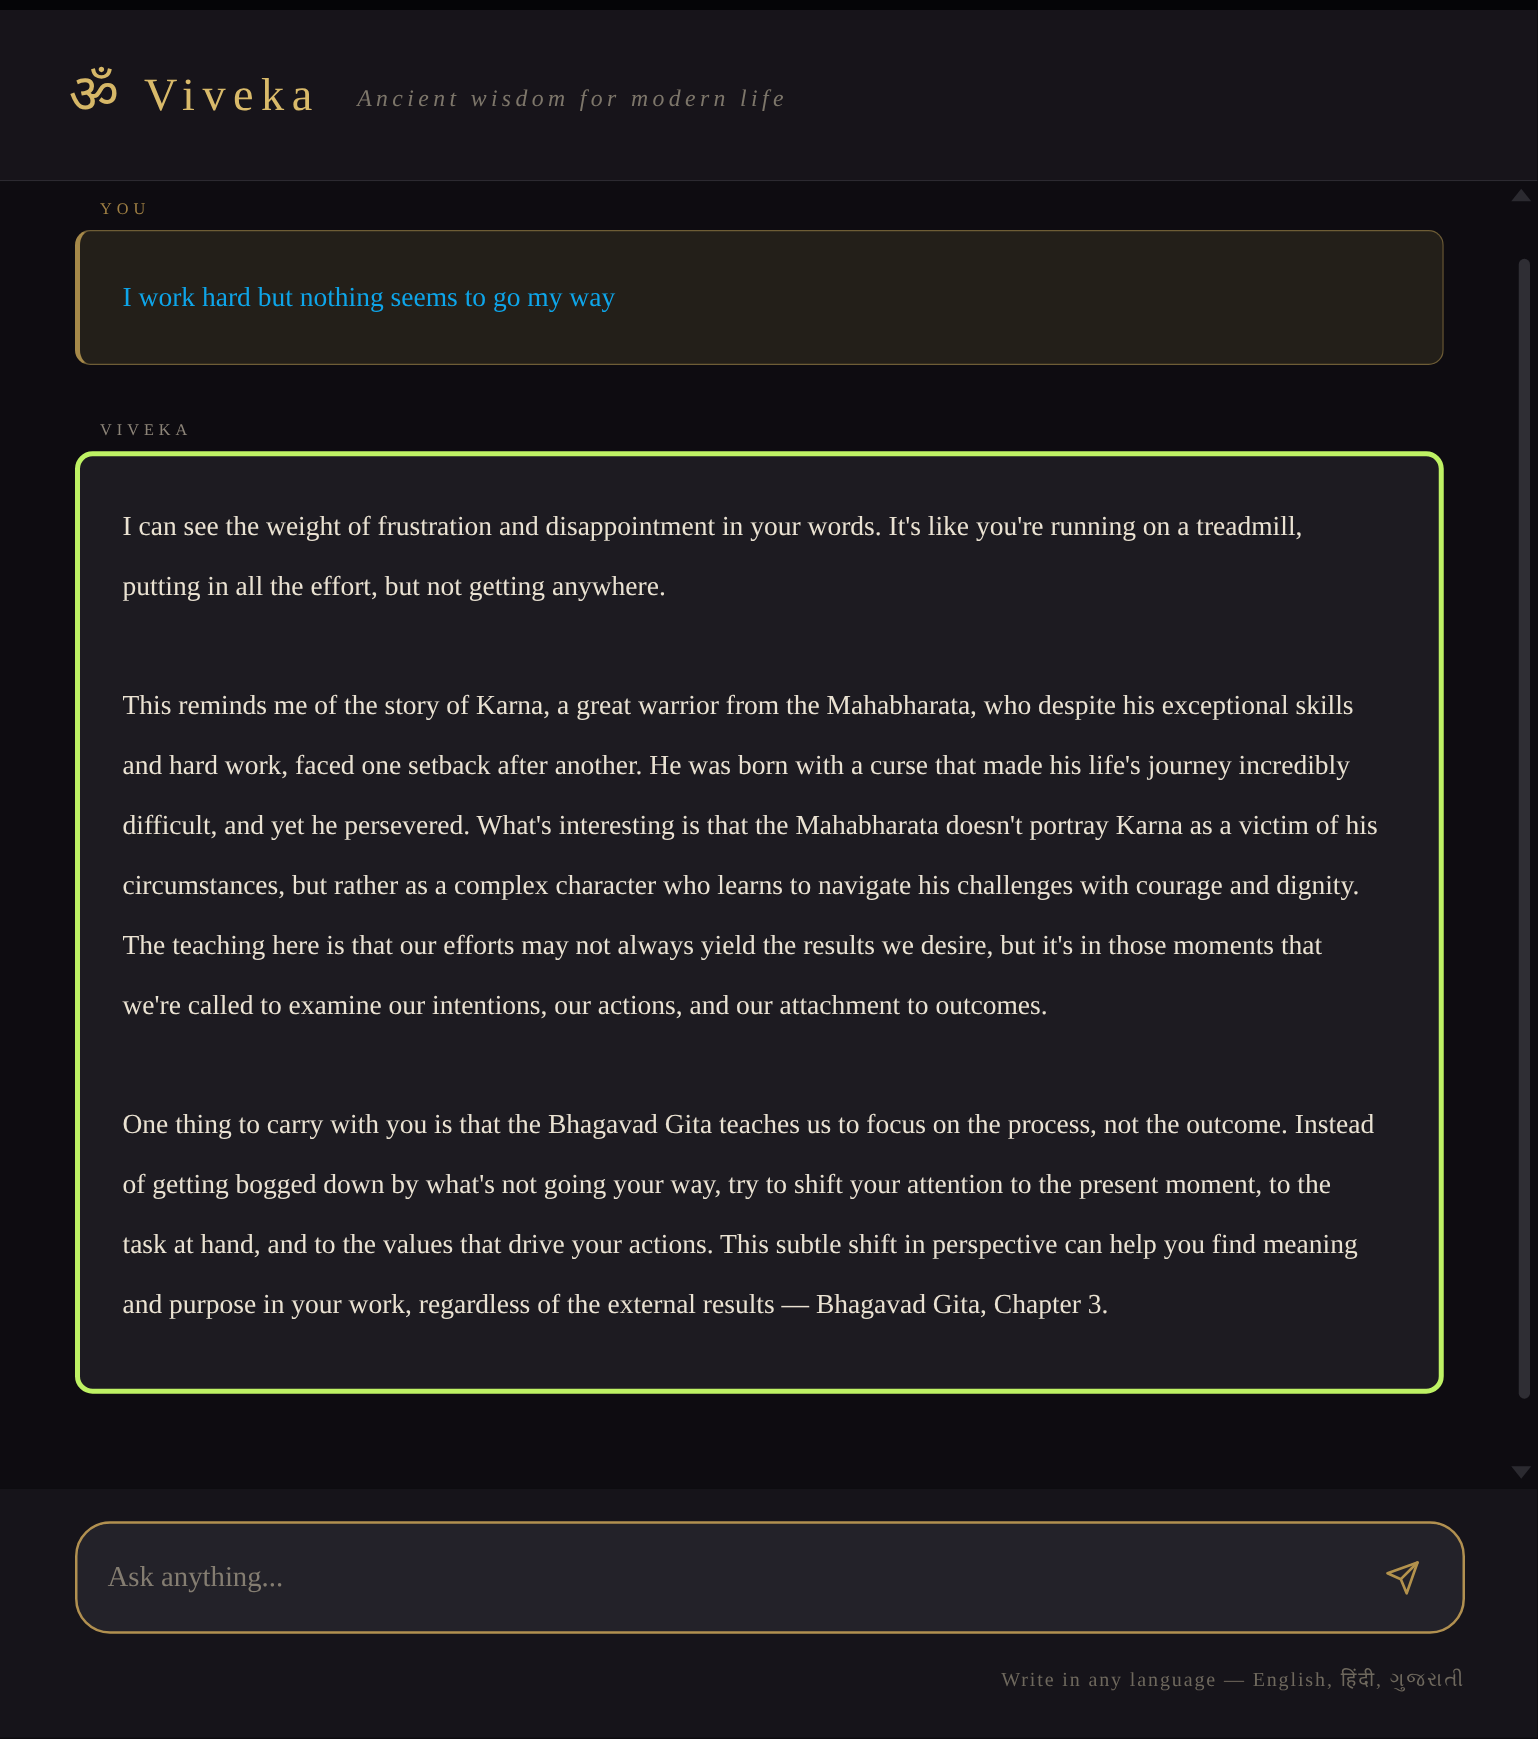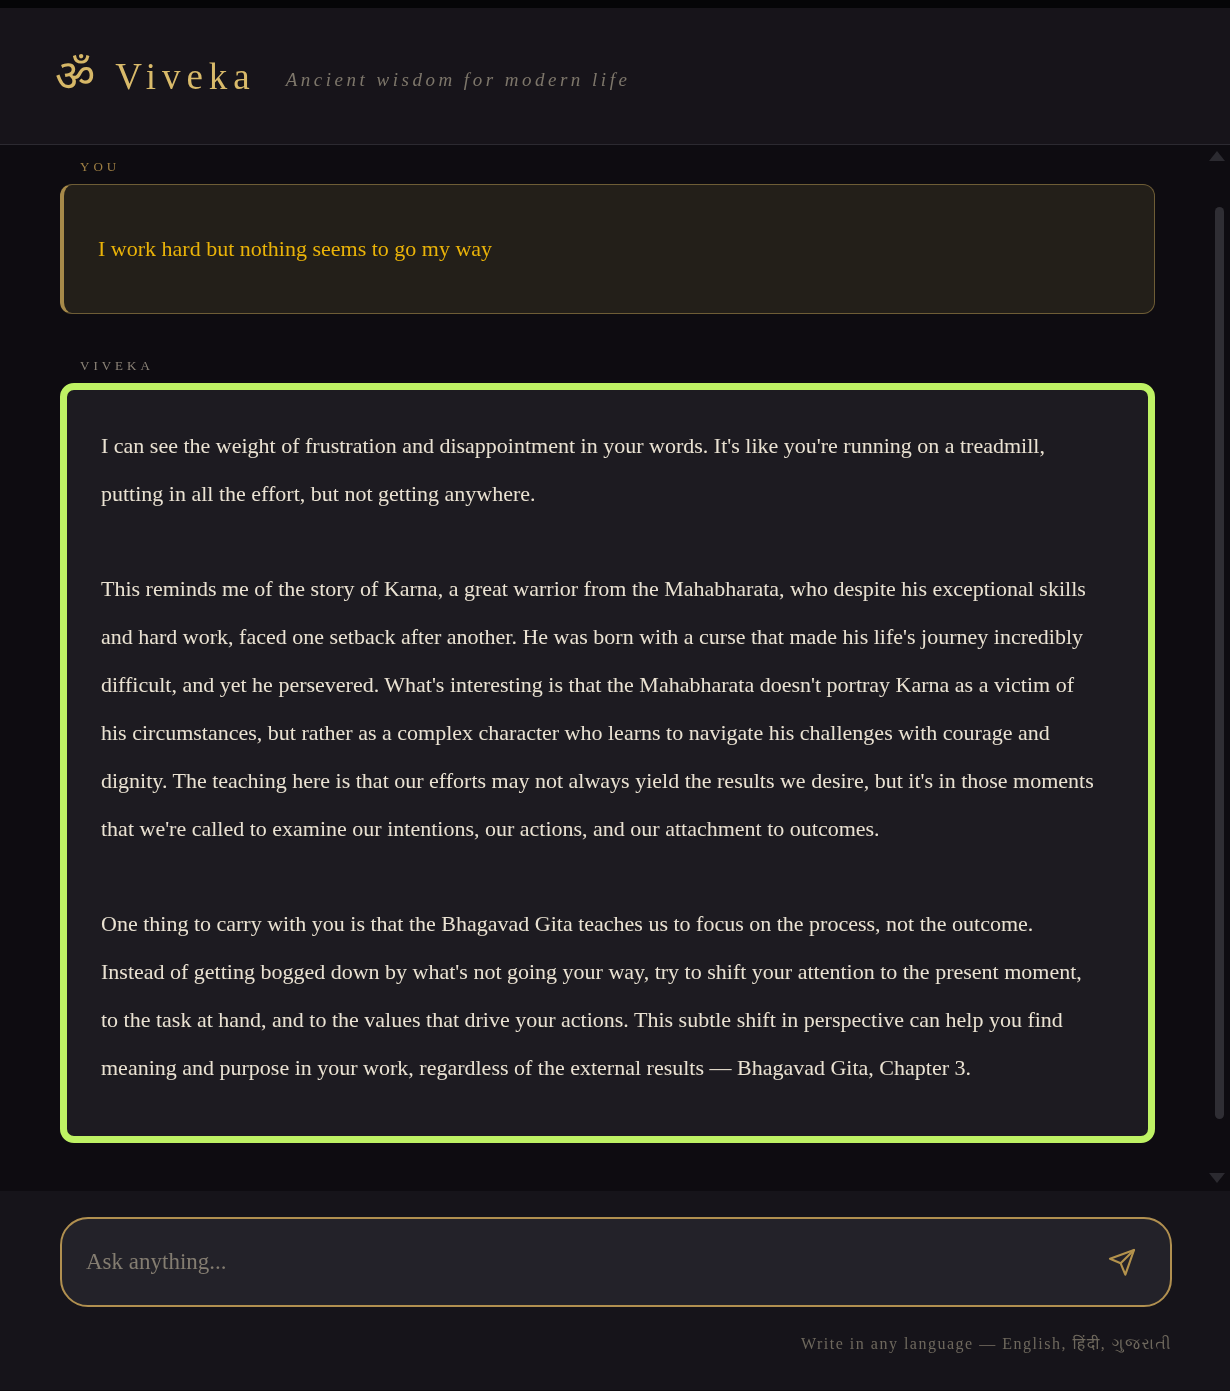--- a/index.html
+++ b/index.html
@@ -56,28 +56,28 @@
     letter-spacing: 4px;
     margin: 0 0 9px 20px;
   }
   .msg-label.you { color: #a08044; }
   .msg-label.viveka { color: #8c8478; margin-top: 44px; }
   .user-box {
     background: #231f19;
     border: 1px solid #6e5d36;
     border-left: 4px solid #a68949;
     border-radius: 12px;
-    padding: 47px 34px;
+    padding: 36px 34px;
     font-size: 22px;
     line-height: 34px;
-    color: #eab308;
+    color: #0ea5e9;
   }
   .assistant-box {
     background: #1d1b21;
-    border: 7px solid #bef264;
+    border: 4px solid #bef264;
     border-radius: 14px;
     padding: 32px 46px 20px 34px;
   }
   .assistant-box p {
     font-size: 22px;
     line-height: 48px;
     color: #eae2d2;
     margin-bottom: 47px;
   }
   .assistant-box p:last-child { margin-bottom: 24px; }

